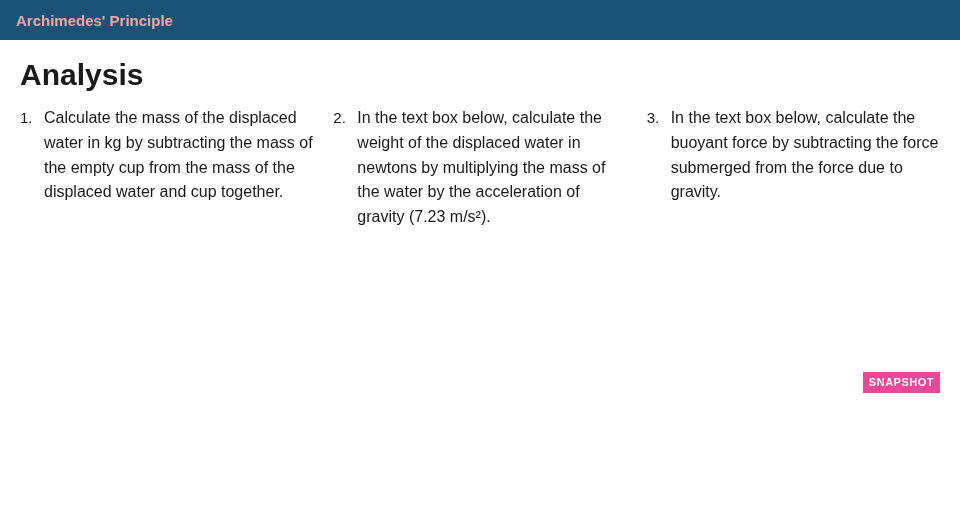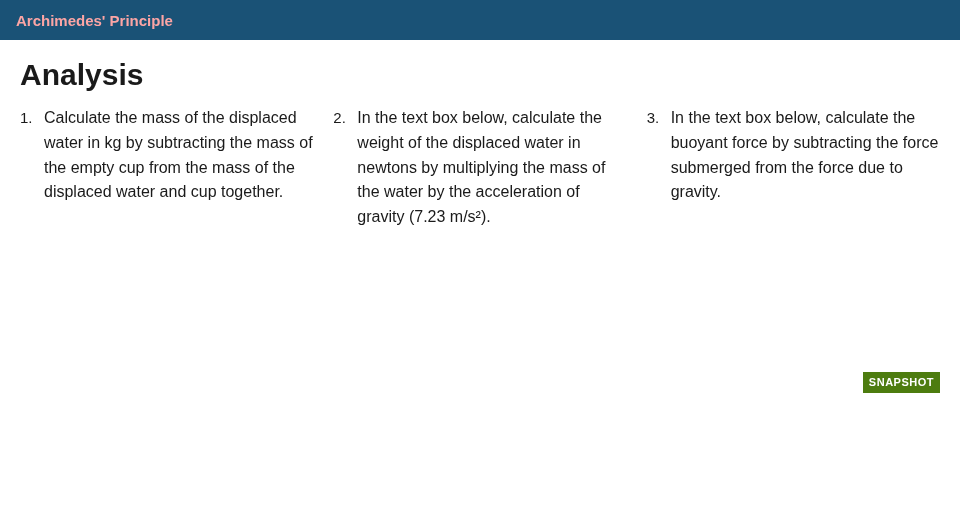--- a/index.html
+++ b/index.html
@@ -73,21 +73,21 @@
     .list-text {
       font-size: 16px;
       color: #1a1a1a;
       line-height: 1.55;
     }
 
     .snapshot-badge {
       position: absolute;
       bottom: -180px;
       right: 0;
-      background: #4d7c0f;
+      background: #ec4899;
       color: #ffffff;
       font-size: 11px;
       font-weight: bold;
       padding: 2px 6px;
       letter-spacing: 0.5px;
     }
 
     .snapshot-container {
       display: flex;
       justify-content: flex-end;

